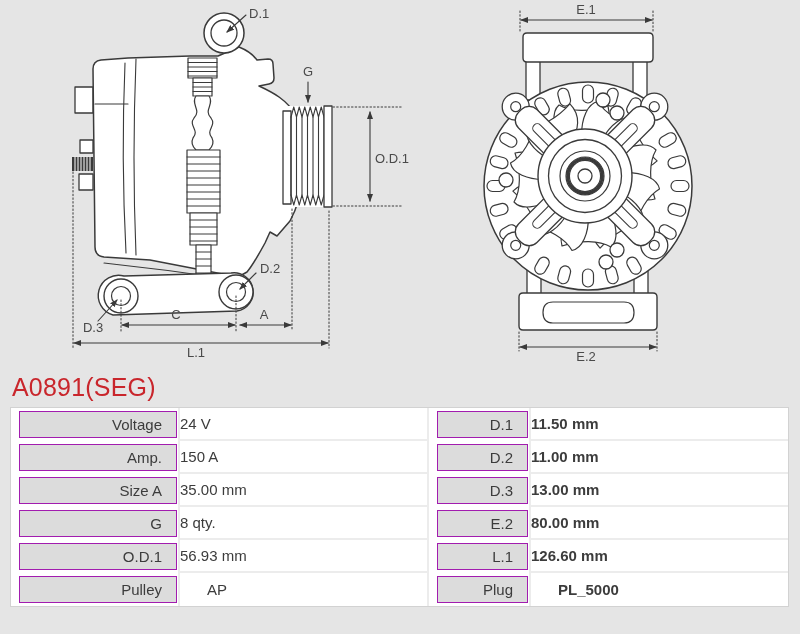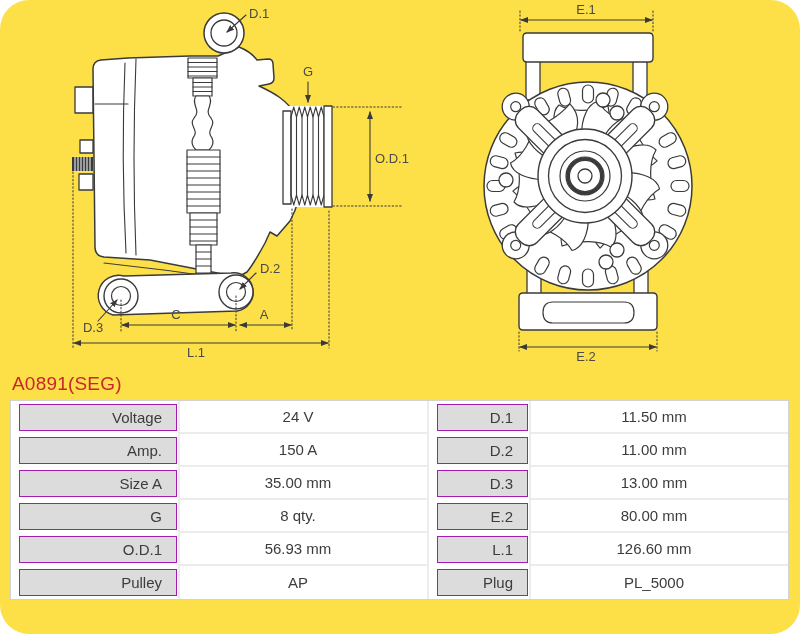--- a/index.html
+++ b/index.html
@@ -1,28 +1,28 @@
 <!DOCTYPE html>
 <html><head>
 <meta charset="utf-8">
 <style>
   html,body{margin:0;padding:0;background:#ffffff;width:800px;}
   body{font-family:"Liberation Sans", sans-serif;color:#3c3c3c;}
-  .page{width:800px;height:634px;background:#fde047;overflow:hidden;border-radius:29px;}
+  .page{width:800px;height:634px;background:#e5e5e5;overflow:hidden;}
   svg text{font-family:"Liberation Sans", sans-serif;fill:#4a4a4a;font-size:13px;}
-  .part-title{margin:7px 15px 5px 12px;font-size:19px;font-weight:400;color:#c9262c;letter-spacing:.2px;}
+  .part-title{margin:7px 15px 5px 12px;font-size:25px;font-weight:400;color:#c9262c;letter-spacing:.2px;}
   table.spec{width:779px;margin:0 10px;border:1px solid #d2d2d2;border-collapse:separate;border-spacing:0;
              table-layout:fixed;font-size:15px;color:#3c3c3c;background:#fff;}
   td{height:33px;box-sizing:border-box;padding:0;vertical-align:middle;overflow:hidden;white-space:nowrap;}
   td.lbl{border-right:2px solid #ececec;}
   td.lbl .box{background:#dcdcdc;border:1px solid #a21caf;margin:3px 1px 3px 8px;height:25px;line-height:25px;
               text-align:right;padding-right:14px;}
-  td.val{border-right:2px solid #ececec;border-bottom:2px solid #ececec;text-align:center;padding-right:11px;background:#fff;}
-  td.val2{border-right:0;}
-  tr:last-child td.val{border-bottom:0;}
+  td.val{border-right:2px solid #ececec;border-bottom:2px solid #ececec;text-align:left;padding-right:11px;background:#fff;}
+  td.val2{border-right:0;font-weight:bold;}
+  tr:last-child td.val{border-bottom:0;padding-left:27px;}
 </style>
 </head>
 <body>
 
 <div class="page">
 
 
 <svg width="800" height="362" viewBox="0 0 800 362">
   <defs>
     <marker id="arr" markerWidth="8" markerHeight="6" refX="7" refY="3" orient="auto-start-reverse" markerUnits="userSpaceOnUse">

